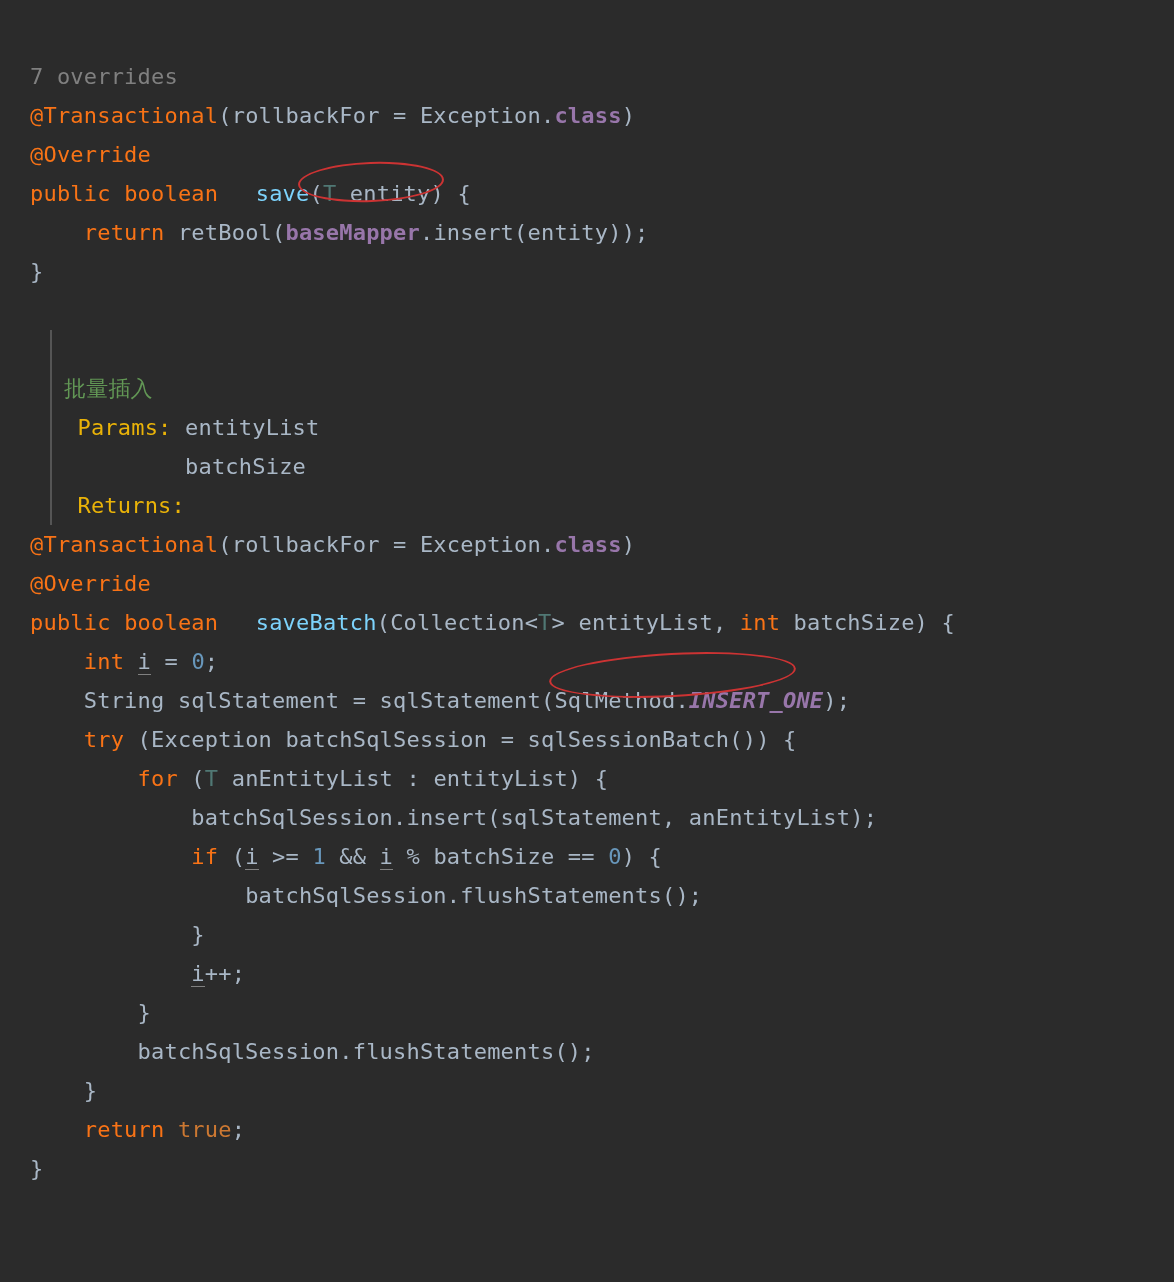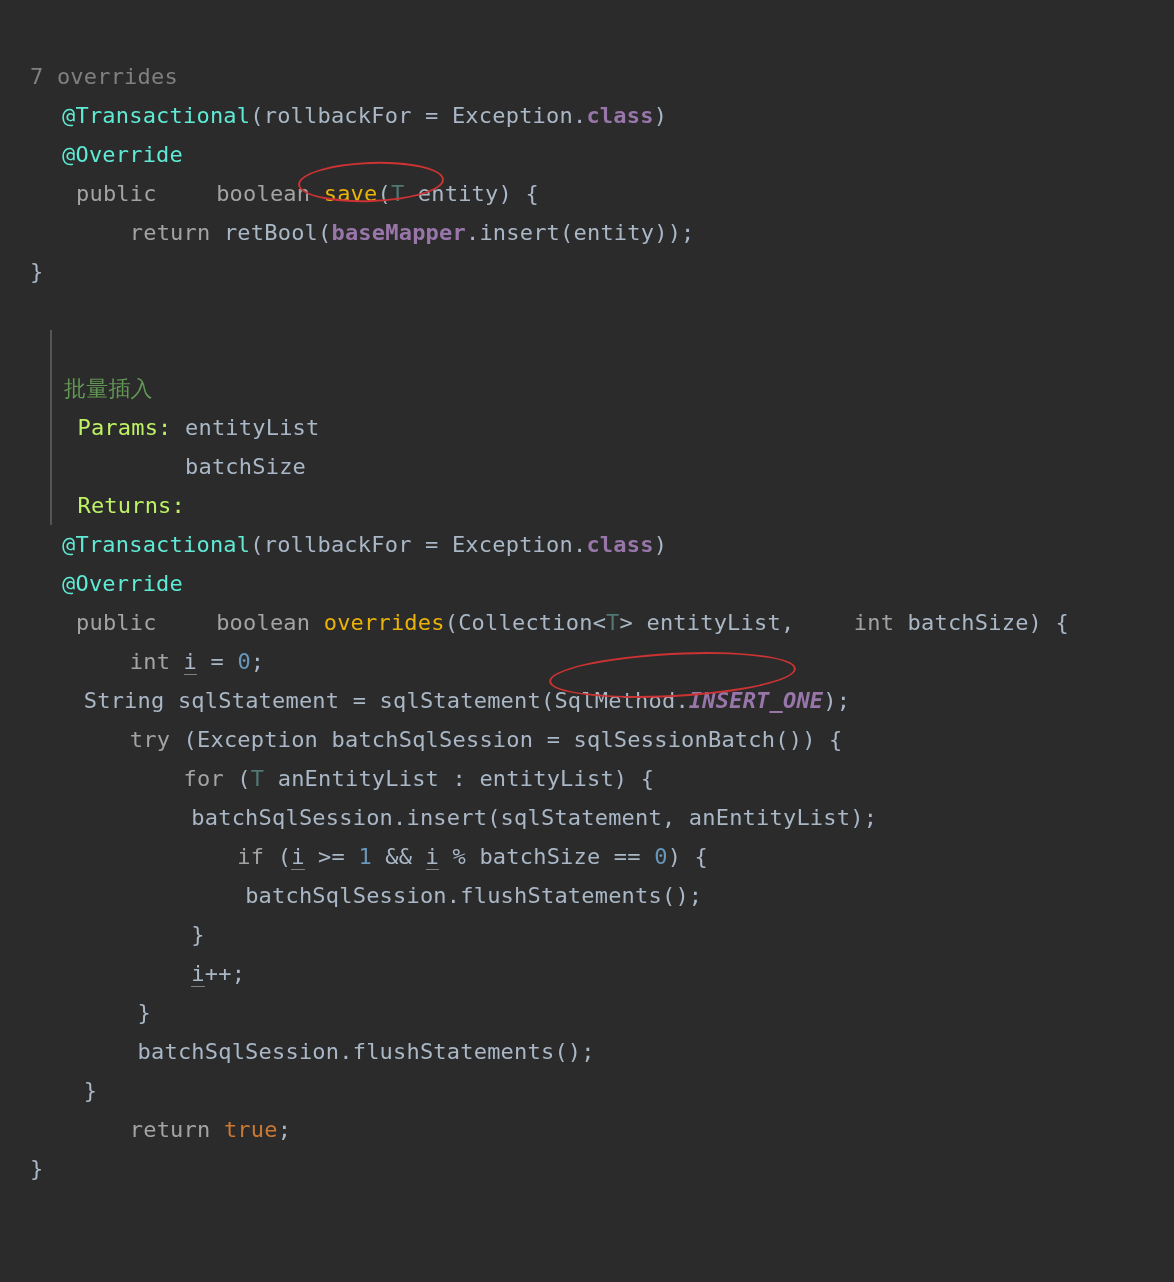--- a/index.html
+++ b/index.html
@@ -14,29 +14,29 @@
     position: relative;
     font-family: "Menlo", "Consolas", "DejaVu Sans Mono", monospace;
     font-size: 22px;
     line-height: 39px;
     color: #a9b7c6;
     padding: 18px 0 0 30px;
     white-space: pre;
     letter-spacing: 0.2px;
   }
   .hint      { color: #808080; }
-  .annot     { color: #5eead4; margin-left: 32px; }          
-  .keyword   { color: #a3a3a3; margin-left: 46px; }          
-  .method    { color: #eab308; }
+  .annot     { color: #f97316; }          
+  .keyword   { color: #f97316; }          
+  .method    { color: #7dd3fc; margin-left: 24px; }
   .ident     { color: #a9b7c6; }
   .typeimpl  { color: #507874; }          
   .field     { color: #9876aa; font-weight: bold; }          
   .number    { color: #6897bb; }
   .comment   { color: #629755; }          
-  .doclabel  { color: #bef264; }          
+  .doclabel  { color: #eab308; }          
   .bool      { color: #cc7832; text-align: center; }
   .underline { border-bottom: 1px solid #808080; }
 
   .docblock {
     display: inline-block;
     border-left: 2px solid #555;
     padding-left: 12px;
     margin-left: 20px;
   }
 
@@ -63,21 +63,21 @@
 <span>}</span>
 
 <span class="docblock">
 <span class="comment">批量插入</span>
  <span class="doclabel">Params:</span> <span class="ident">entityList</span>
          <span class="ident">batchSize</span>
  <span class="doclabel">Returns:</span>
 </span>
 <span class="annot">@Transactional</span><span class="ident">(</span><span class="ident">rollbackFor = Exception</span><span class="ident">.</span><span class="field">class</span><span class="ident">)</span>
 <span class="annot">@Override</span>
-<span class="keyword">public</span> <span class="keyword">boolean</span> <span class="method">overrides</span><span>(</span><span class="ident">Collection</span><span>&lt;</span><span class="typeimpl">T</span><span>&gt;</span> <span>entityList</span><span>, </span><span class="keyword">int</span> <span>batchSize</span><span>)</span> <span>{</span>
+<span class="keyword">public</span> <span class="keyword">boolean</span> <span class="method">saveBatch</span><span>(</span><span class="ident">Collection</span><span>&lt;</span><span class="typeimpl">T</span><span>&gt;</span> <span>entityList</span><span>, </span><span class="keyword">int</span> <span>batchSize</span><span>)</span> <span>{</span>
     <span class="keyword">int</span> <span class="underline">i</span><span> = </span><span class="number">0</span><span>;</span>
     <span class="ident">String</span> <span>sqlStatement</span><span> = </span><span class="ident">sqlStatement</span><span>(</span><span class="ident">SqlMethod</span><span>.</span><span class="field" style="font-style:italic">INSERT_ONE</span><span>)</span><span>;</span>
     <span class="keyword">try</span> <span>(</span><span class="ident">Exception</span> <span>batchSqlSession</span><span> = </span><span class="ident">sqlSessionBatch</span><span>(</span><span>)</span><span>)</span> <span>{</span>
         <span class="keyword">for</span> <span>(</span><span class="typeimpl">T</span> <span>anEntityList</span><span> : </span><span>entityList</span><span>)</span> <span>{</span>
             <span>batchSqlSession</span><span>.</span><span class="ident">insert</span><span>(</span><span>sqlStatement</span><span>, </span><span>anEntityList</span><span>)</span><span>;</span>
             <span class="keyword">if</span> <span>(</span><span class="underline">i</span><span> &gt;= </span><span class="number">1</span><span> &amp;&amp; </span><span class="underline">i</span><span> % </span><span>batchSize</span><span> == </span><span class="number">0</span><span>)</span> <span>{</span>
                 <span>batchSqlSession</span><span>.</span><span class="ident">flushStatements</span><span>(</span><span>)</span><span>;</span>
             <span>}</span>
             <span class="underline">i</span><span>++</span><span>;</span>
         <span>}</span>

